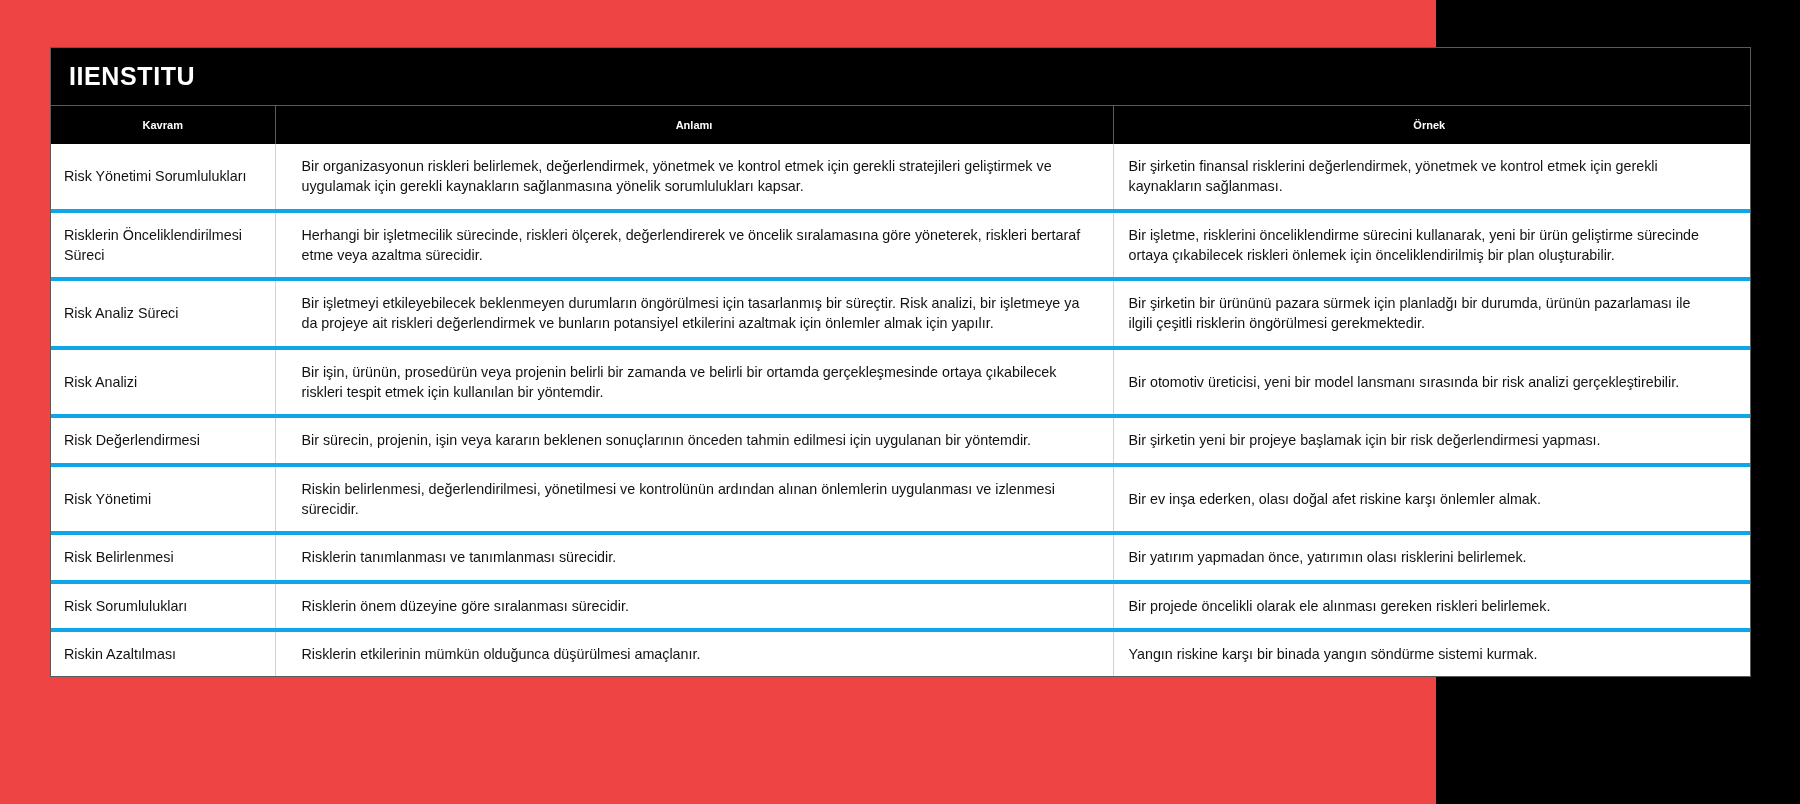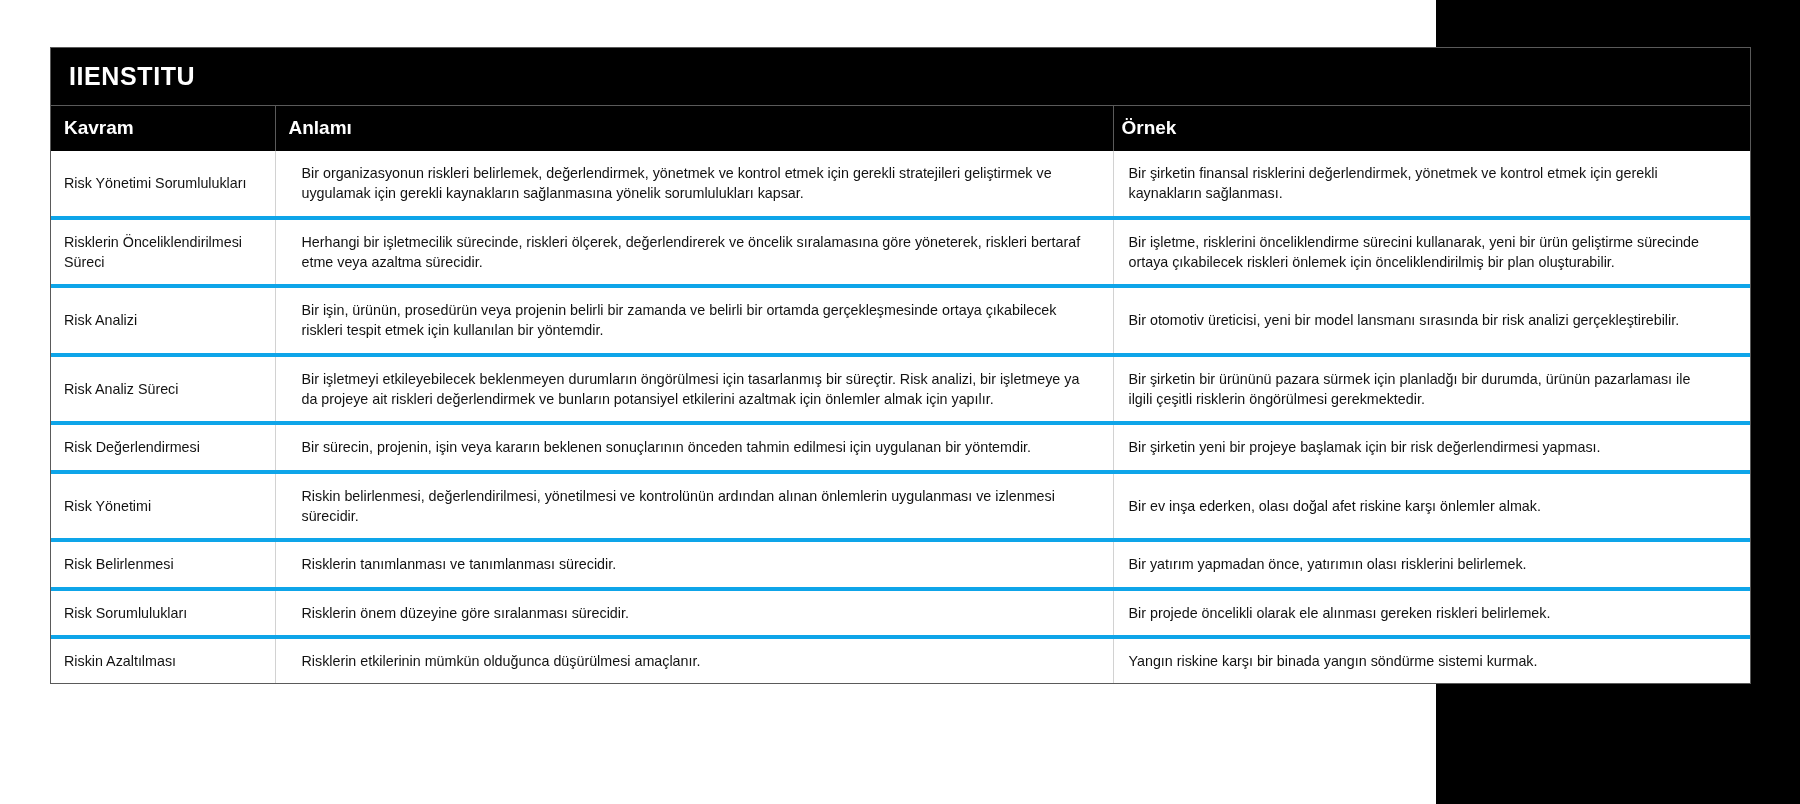--- a/index.html
+++ b/index.html
@@ -9,21 +9,21 @@
     height: 804px;
     background: #000000;
     font-family: "Liberation Sans", sans-serif;
     overflow: hidden;
   }
 
   .page {
     position: relative;
     width: 1436px;
     height: 804px;
-    background: #ffffff;
+    background: #ef4444;
     text-decoration: underline;
   }
 
   .table-wrap {
     position: absolute;
     left: 50px;
     top: 47px;
     width: 1701px;
     border: 1px solid #5a5a5a;
     background: #000000;
@@ -53,23 +53,23 @@
     background: #ffffff;
   }
 
   table.concept-table col.c-term { width: 224px; }
   table.concept-table col.c-mean { width: 838px; }
   table.concept-table col.c-ex   { width: 637px; }
 
   thead th {
     background: #000000;
     color: #ffffff;
-    font-size: 19px;
+    font-size: 11px;
     font-weight: bold;
-    text-align: left;
+    text-align: center;
     padding: 11px 13px 12px 13px;
     border-right: 1px solid #5a5a5a;
     vertical-align: middle;
     height: 38px;
   }
   thead th:last-child { border-right: none; padding-left: 8px; }
 
   tbody td {
     background: #ffffff;
     color: #121212;
@@ -118,28 +118,28 @@
             <td class="term">Risk Yönetimi Sorumlulukları</td>
             <td class="mean">Bir organizasyonun riskleri belirlemek, değerlendirmek, yönetmek ve kontrol etmek için gerekli stratejileri geliştirmek ve uygulamak için gerekli kaynakların sağlanmasına yönelik sorumlulukları kapsar.</td>
             <td class="ex">Bir şirketin finansal risklerini değerlendirmek, yönetmek ve kontrol etmek için gerekli kaynakların sağlanması.</td>
           </tr>
           <tr>
             <td class="term">Risklerin Önceliklendirilmesi Süreci</td>
             <td class="mean">Herhangi bir işletmecilik sürecinde, riskleri ölçerek, değerlendirerek ve öncelik sıralamasına göre yöneterek, riskleri bertaraf etme veya azaltma sürecidir.</td>
             <td class="ex">Bir işletme, risklerini önceliklendirme sürecini kullanarak, yeni bir ürün geliştirme sürecinde ortaya çıkabilecek riskleri önlemek için önceliklendirilmiş bir plan oluşturabilir.</td>
           </tr>
           <tr>
+            <td class="term">Risk Analiz Süreci</td>
+            <td class="mean">Bir işletmeyi etkileyebilecek beklenmeyen durumların öngörülmesi için tasarlanmış bir süreçtir. Risk analizi, bir işletmeye ya da projeye ait riskleri değerlendirmek ve bunların potansiyel etkilerini azaltmak için önlemler almak için yapılır.</td>
+            <td class="ex">Bir şirketin bir ürününü pazara sürmek için planladğı bir durumda, ürünün pazarlaması ile ilgili çeşitli risklerin öngörülmesi gerekmektedir.</td>
+          </tr>
+          <tr>
             <td class="term">Risk Analizi</td>
             <td class="mean">Bir işin, ürünün, prosedürün veya projenin belirli bir zamanda ve belirli bir ortamda gerçekleşmesinde ortaya çıkabilecek riskleri tespit etmek için kullanılan bir yöntemdir.</td>
             <td class="ex">Bir otomotiv üreticisi, yeni bir model lansmanı sırasında bir risk analizi gerçekleştirebilir.</td>
-          </tr>
-          <tr>
-            <td class="term">Risk Analiz Süreci</td>
-            <td class="mean">Bir işletmeyi etkileyebilecek beklenmeyen durumların öngörülmesi için tasarlanmış bir süreçtir. Risk analizi, bir işletmeye ya da projeye ait riskleri değerlendirmek ve bunların potansiyel etkilerini azaltmak için önlemler almak için yapılır.</td>
-            <td class="ex">Bir şirketin bir ürününü pazara sürmek için planladğı bir durumda, ürünün pazarlaması ile ilgili çeşitli risklerin öngörülmesi gerekmektedir.</td>
           </tr>
           <tr>
             <td class="term">Risk Değerlendirmesi</td>
             <td class="mean">Bir sürecin, projenin, işin veya kararın beklenen sonuçlarının önceden tahmin edilmesi için uygulanan bir yöntemdir.</td>
             <td class="ex">Bir şirketin yeni bir projeye başlamak için bir risk değerlendirmesi yapması.</td>
           </tr>
           <tr>
             <td class="term">Risk Yönetimi</td>
             <td class="mean">Riskin belirlenmesi, değerlendirilmesi, yönetilmesi ve kontrolünün ardından alınan önlemlerin uygulanması ve izlenmesi sürecidir.</td>
             <td class="ex">Bir ev inşa ederken, olası doğal afet riskine karşı önlemler almak.</td>

